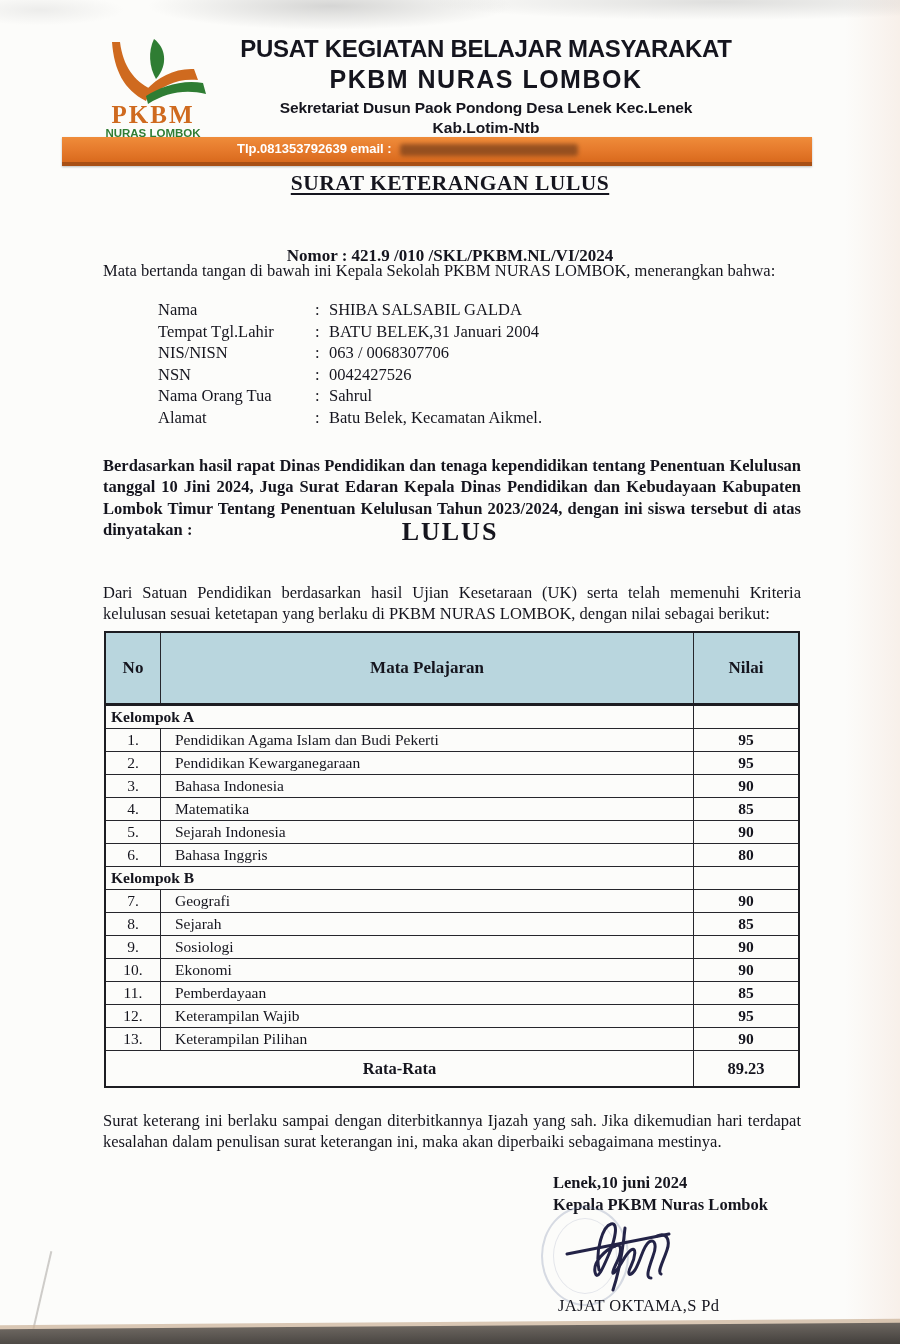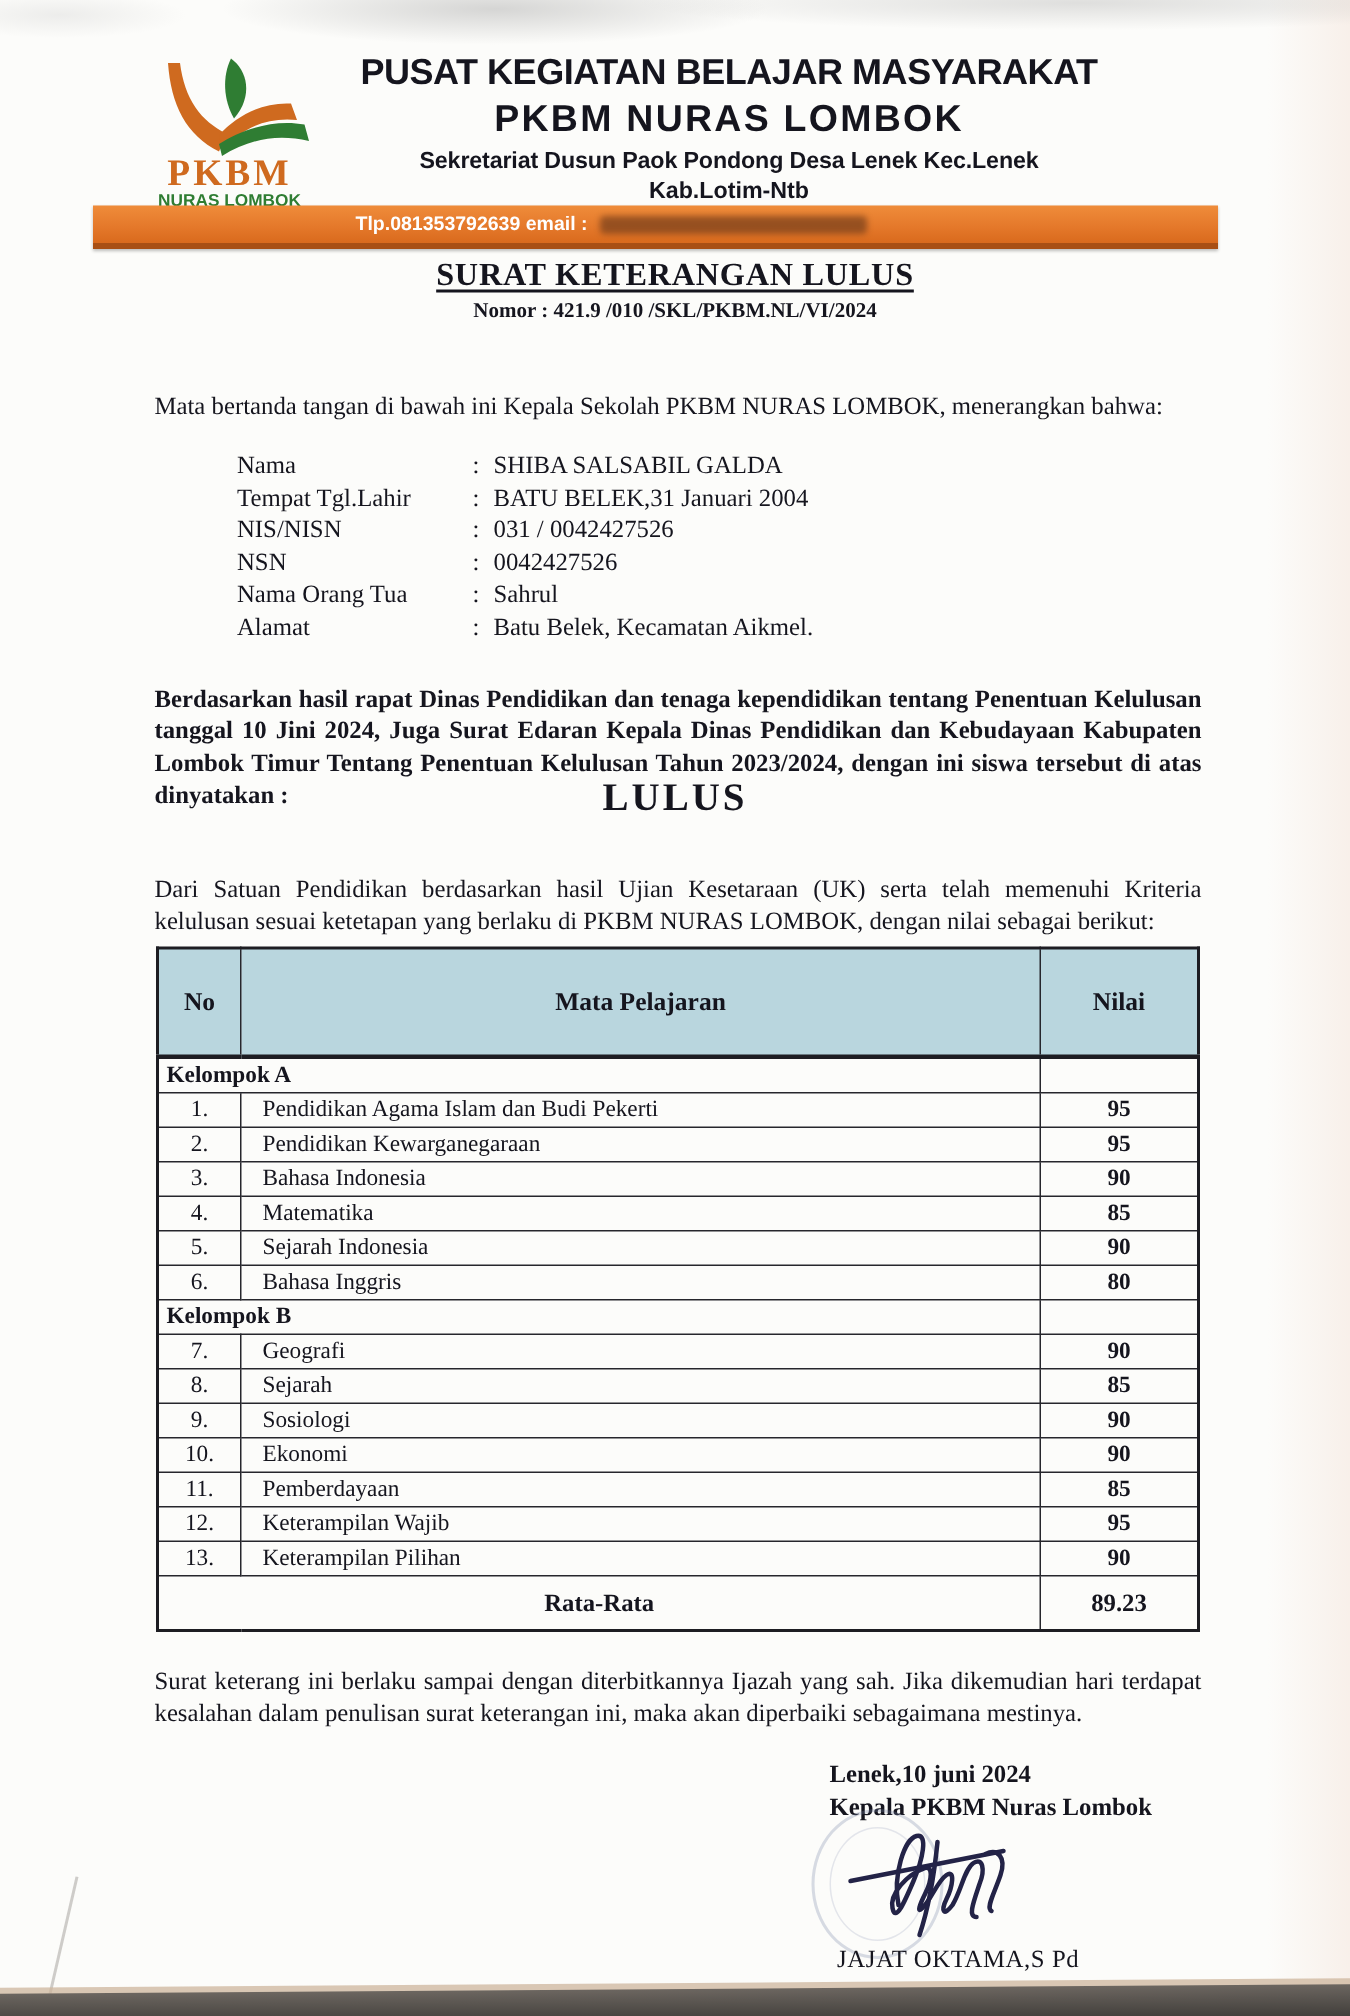--- a/index.html
+++ b/index.html
@@ -34,21 +34,21 @@
     background:linear-gradient(#ef8c3a 0%,#e5792b 55%,#d96a1d 100%);
     border-bottom:4px solid #a84f14;box-shadow:0 1px 2px rgba(0,0,0,.25);}
   .contact-text{position:absolute;left:175px;top:4px;color:#fff;
     font-family:"Liberation Sans", sans-serif;font-size:13px;font-weight:bold;}
   .email-smudge{display:inline-block;vertical-align:middle;margin-left:8px;width:178px;height:12px;
     background:#7c421c;opacity:.75;border-radius:3px;filter:blur(2px);}
   
   .title-block{position:absolute;top:171px;left:0;width:100%;text-align:center;}
   .doc-title{font-size:21.5px;font-weight:bold;letter-spacing:.5px;
     text-decoration:underline;text-decoration-thickness:2px;text-underline-offset:3px;line-height:25px;}
-  .doc-number{font-size:14px;font-weight:bold;line-height:23px;}
+  .doc-number{font-size:17px;font-weight:bold;line-height:23px;margin-top:48px;}
   
   .para{position:absolute;left:103px;width:698px;font-size:16.5px;line-height:21.6px;
     text-align:justify;}
   .p-intro{top:243px;}
   .p-basis{top:438px;font-weight:bold;}
   .p-grades{top:565px;}
   .p-closing{top:1093px;}
   .details{position:absolute;top:299px;left:158px;width:600px;font-size:16.5px;}
   .detail-row{display:flex;line-height:21.6px;}
   .d-label{width:157px;}
@@ -119,21 +119,21 @@
         <span class="d-value">SHIBA SALSABIL GALDA</span>
     </div>
     <div class="detail-row">
       <span class="d-label">Tempat Tgl.Lahir</span>
         <span class="d-sep">:</span>
         <span class="d-value">BATU BELEK,31 Januari 2004</span>
     </div>
     <div class="detail-row">
       <span class="d-label">NIS/NISN</span>
         <span class="d-sep">:</span>
-        <span class="d-value">031 / 0042427526</span>
+        <span class="d-value">063 / 0068307706</span>
     </div>
     <div class="detail-row">
       <span class="d-label">NSN</span>
         <span class="d-sep">:</span>
         <span class="d-value">0042427526</span>
     </div>
     <div class="detail-row">
       <span class="d-label">Nama Orang Tua</span>
         <span class="d-sep">:</span>
         <span class="d-value">Sahrul</span>

